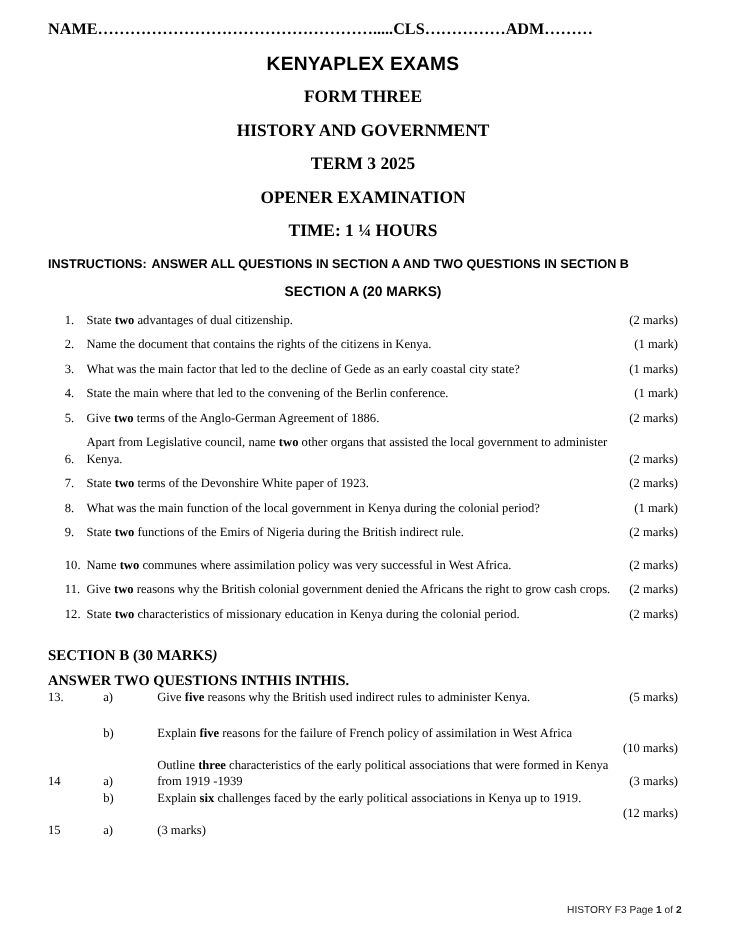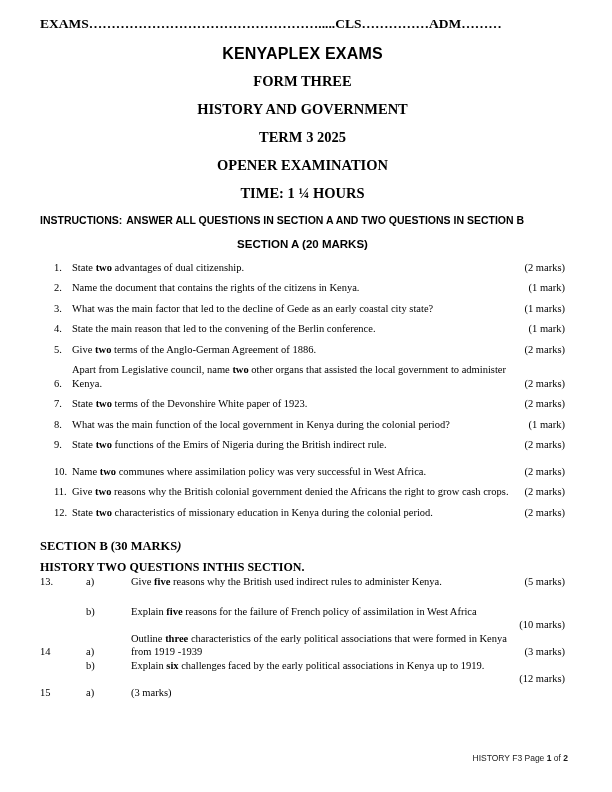--- a/index.html
+++ b/index.html
@@ -63,21 +63,21 @@
     position:absolute;top:753px;right:44px;
     font-family:"Liberation Sans", sans-serif;
     font-size:8.5px;line-height:10px;color:#1a1a1a;
   }
 </style>
 </head>
 <body>
 
 <div class="page">
 
-  <div class="name-line">EXAMS…………………………………………….....CLS……………ADM………</div>
+  <div class="name-line">NAME…………………………………………….....CLS……………ADM………</div>
 
   <div class="h-sans">KENYAPLEX EXAMS</div>
   <div class="h-serif">FORM THREE</div>
   <div class="h-serif">HISTORY AND GOVERNMENT</div>
   <div class="h-serif">TERM 3 2025</div>
   <div class="h-serif">OPENER EXAMINATION</div>
   <div class="h-serif">TIME: 1 ¼ HOURS</div>
 
   <div class="instructions">
     <span class="lbl">INSTRUCTIONS:</span><span class="u">ANSWER ALL QUESTIONS IN SECTION A AND TWO QUESTIONS IN SECTION B</span>
@@ -98,21 +98,21 @@
         <span class="qtext">Name the document that contains the rights of the citizens in Kenya.</span>
         <span class="qmarks">(1 mark)</span>
       </div>
       <div class="qrow">
         <span class="qnum">3.</span>
         <span class="qtext">What was the main factor that led to the decline of Gede as an early coastal city state?</span>
         <span class="qmarks">(1 marks)</span>
       </div>
       <div class="qrow">
         <span class="qnum">4.</span>
-        <span class="qtext">State the main reason that led to the convening of the Berlin conference.</span>
+        <span class="qtext">State the main where that led to the convening of the Berlin conference.</span>
         <span class="qmarks">(1 mark)</span>
       </div>
       <div class="qrow">
         <span class="qnum">5.</span>
         <span class="qtext">Give <b>two</b> terms of the Anglo-German Agreement of 1886.</span>
         <span class="qmarks">(2 marks)</span>
       </div>
       <div class="qrow">
         <span class="qnum">6.</span>
         <span class="qtext">Apart from Legislative council, name <b>two</b> other organs that assisted the local government to administer Kenya.</span>
@@ -147,21 +147,21 @@
         <span class="qnum">12.</span>
         <span class="qtext">State <b>two</b> characteristics of missionary education in Kenya during the colonial period.</span>
         <span class="qmarks">(2 marks)</span>
       </div>
     </div>
 
   <div class="sec-b-head">
     <span class="u"><span>SECTION B (30 MARKS</span><i>)</i></span>
   </div>
 
-  <div class="answer-note">HISTORY TWO QUESTIONS INTHIS SECTION.</div>
+  <div class="answer-note">ANSWER TWO QUESTIONS INTHIS INTHIS.</div>
 
   <div class="blist">
       <div class="brow">
         <span class="bnum">13.</span>
         <span class="bletter">a)</span>
         <span class="qtext">Give <b>five</b> reasons why the British used indirect rules to administer Kenya.</span>
         <span class="qmarks">(5 marks)</span>
       </div>
       <div class="brow gap-before">
         <span class="bnum"></span>

